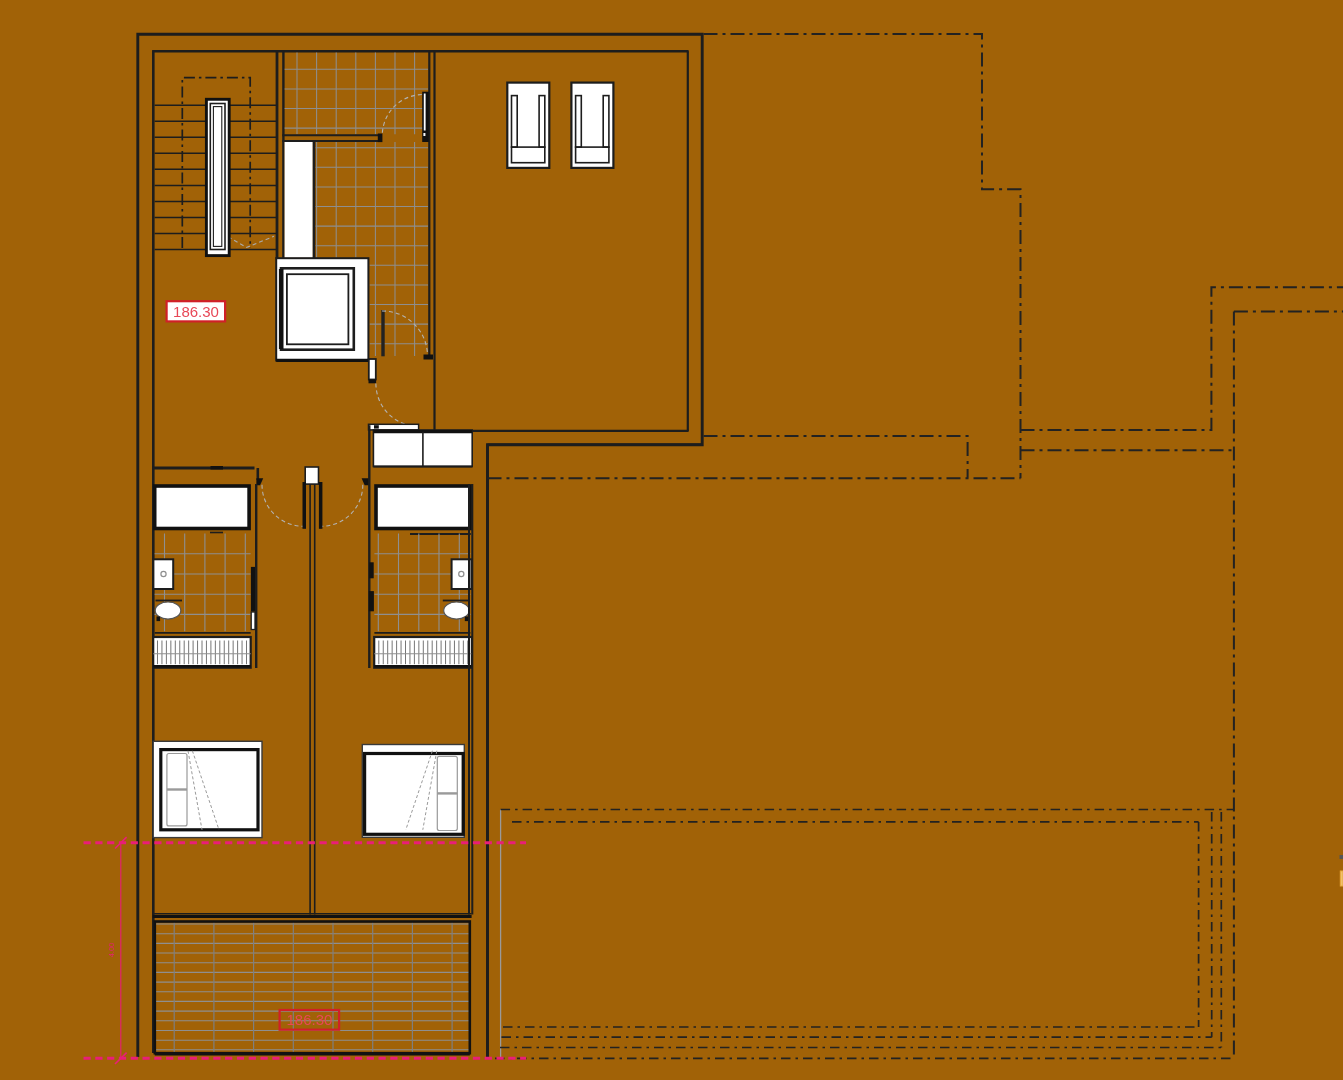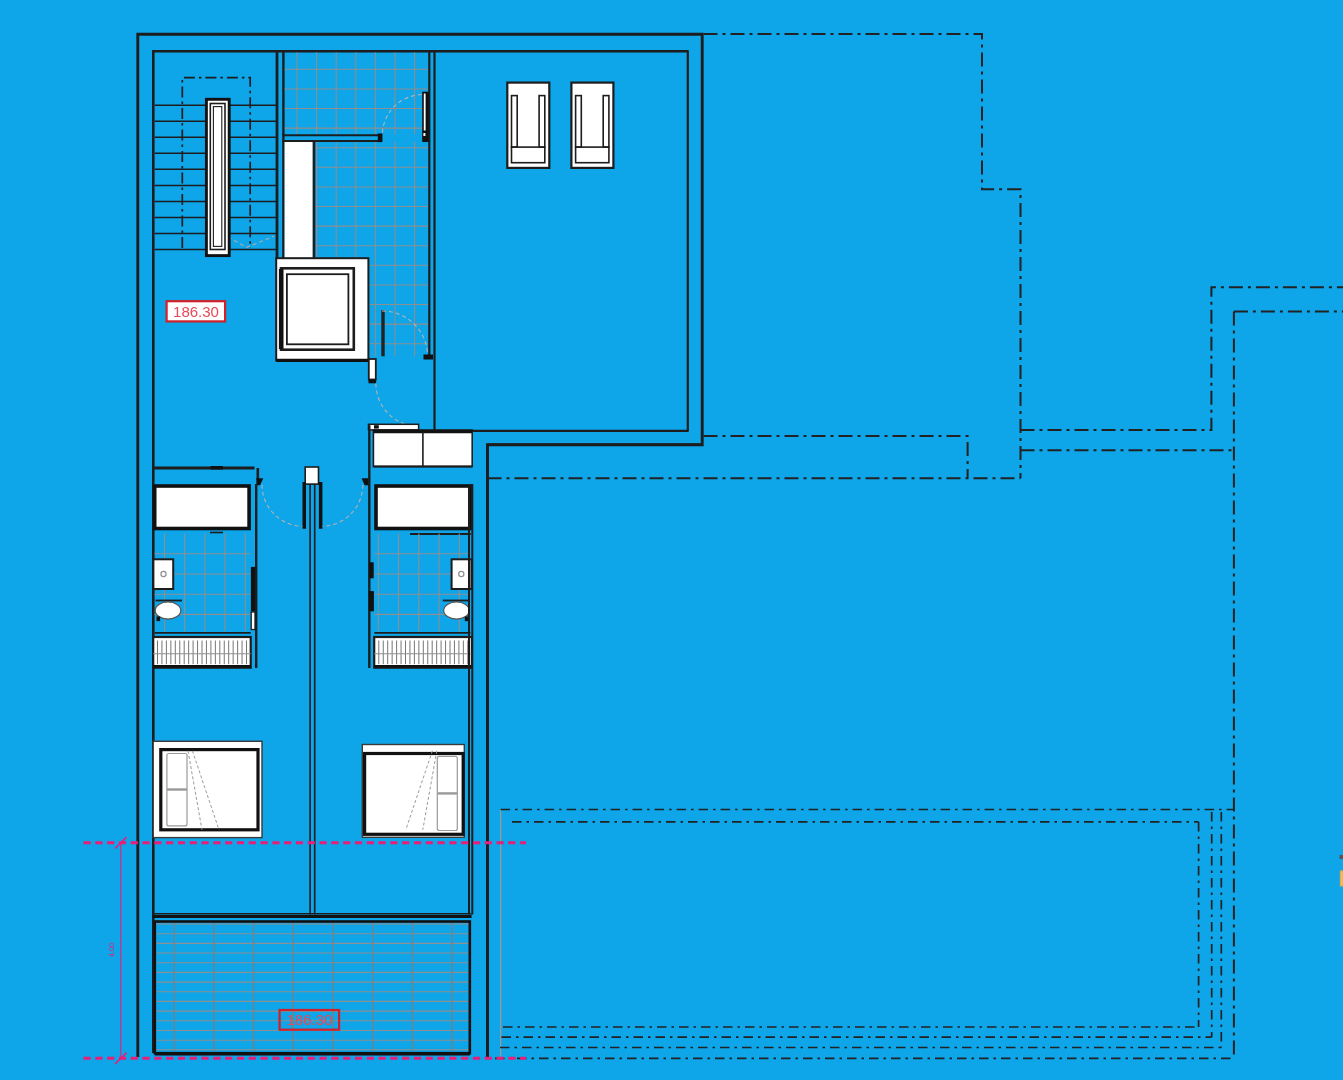--- a/index.html
+++ b/index.html
@@ -1,15 +1,15 @@
 <!DOCTYPE html>
 <html><head><meta charset="utf-8">
 <style>
 html,body{margin:0;padding:0;background:#fff;}
-#plan{position:relative;width:1343px;height:1080px;background:#0ea5e9;font-family:"Liberation Sans",sans-serif;}
+#plan{position:relative;width:1343px;height:1080px;background:#a16207;font-family:"Liberation Sans",sans-serif;}
 svg{position:absolute;top:0;left:0;}
 </style></head>
 <body>
 <div id="plan">
 <svg width="1343" height="1080" viewBox="0 0 1343 1080" fill="none">
 
 <path d="M137.8 1057V34.3H702.2V444.8H487.5V1057" stroke="#1d1d1d" stroke-width="2.9"></path>
 
 <path d="M152.1 51.3H688.6" stroke="#1d1d1d" stroke-width="2.4"></path>
 

